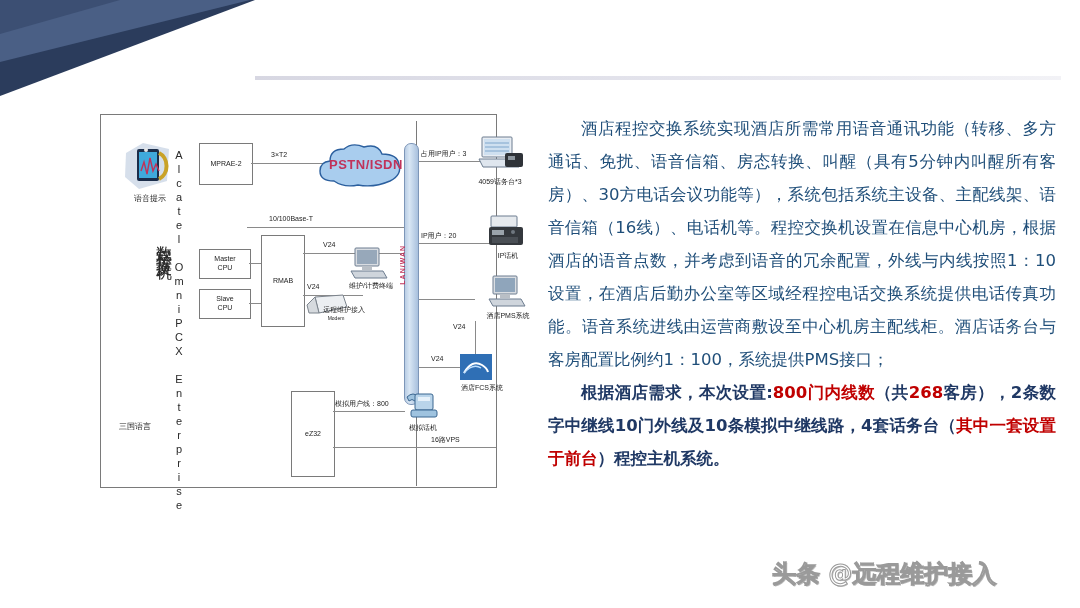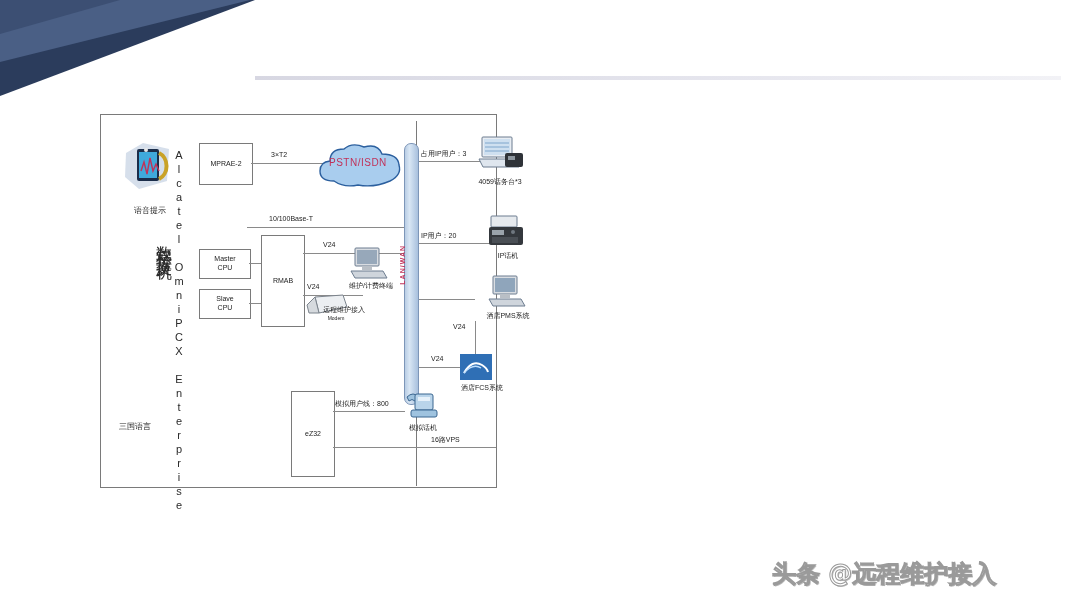--- a/index.html
+++ b/index.html
@@ -32,39 +32,39 @@
   
   #diagram{position:absolute;left:100px;top:114px;width:395px;height:372px;
     border:1px solid #7a7a7a;background:#ffffff;}
   #pbx-inner{position:absolute;left:0px;top:6px;width:315px;height:365px;
     border-right:1px solid #7a7a7a;}
   .vert-label{position:absolute;writing-mode:vertical-rl;text-orientation:upright;
     white-space:nowrap;color:#2a2a2a;}
   #brand-en{left:72px;top:34px;font-size:11px;letter-spacing:2px;height:300px;}
   #brand-cn{left:52px;top:118px;font-size:16px;letter-spacing:3px;font-weight:500;}
   #voice-icon{position:absolute;left:22px;top:26px;width:52px;height:50px;}
-  #voice-label{position:absolute;left:18px;top:78px;font-size:8px;color:#222;width:62px;text-align:center;margin-top:12px;}
+  #voice-label{position:absolute;left:18px;top:78px;font-size:8px;color:#222;width:62px;text-align:center;}
   #lang-label{position:absolute;left:18px;top:306px;font-size:8px;color:#222;}
 
   .box{position:absolute;border:1px solid #7a7a7a;background:#fff;
        display:flex;align-items:center;justify-content:center;text-align:center;
        font-size:7px;color:#222;line-height:1.25;}
   #box-mprae{left:98px;top:28px;width:52px;height:40px;}
   #box-master{left:98px;top:134px;width:50px;height:28px;}
   #box-slave{left:98px;top:174px;width:50px;height:28px;}
   #box-rmab{left:160px;top:120px;width:42px;height:90px;}
   #box-ez32{left:190px;top:276px;width:42px;height:84px;}
 
   .wire{position:absolute;background:#8a8a8a;height:1px;}
   .wire-v{position:absolute;background:#8a8a8a;width:1px;}
   .wlabel{position:absolute;font-size:7px;color:#222;white-space:nowrap;}
 
   
   #cloud{position:absolute;left:213px;top:26px;width:92px;height:50px;}
-  #cloud-text{position:absolute;left:228px;top:42px;font-size:10px;font-weight:normal;
+  #cloud-text{position:absolute;left:228px;top:42px;font-size:13px;font-weight:bold;
      color:#c0325a;letter-spacing:.5px;}
 
   
   #lanbar{position:absolute;left:303px;top:28px;width:13px;height:260px;
     border-radius:7px;border:1px solid #7d96b8;
     background:linear-gradient(90deg,#b9cde4 0%,#d8e6f4 35%,#a8c0dd 100%);}
   #lanbar-text{position:absolute;left:298px;top:130px;width:24px;
     writing-mode:vertical-rl;text-orientation:mixed;transform:rotate(180deg);
     font-size:7px;font-weight:bold;color:#c0325a;letter-spacing:1px;text-align:center;}
 
@@ -227,15 +227,19 @@
     <path d="M6 6 q6 -6 12 0 l-4 4 q-3 -3 -6 0 Z" fill="#9fc3df" stroke="#3a6690"></path>
     <rect x="14" y="3" width="18" height="16" rx="2" fill="#b9d4ea" stroke="#3a6690"></rect>
     <rect x="17" y="6" width="12" height="4" fill="#e6f1fa"></rect>
     <rect x="10" y="19" width="26" height="7" rx="2" fill="#9fc3df" stroke="#3a6690"></rect>
   </svg>
   <div class="devcap" style="left:292px;top:308px;width:60px;">模拟话机</div>
 
 </div>
 
 <div id="body-text">
+  <p id="para1">酒店程控交换系统实现酒店所需常用语音通讯功能（转移、多方通话、免扰、语音信箱、房态转换、叫醒（具有5分钟内叫醒所有客房）、30方电话会议功能等），系统包括系统主设备、主配线架、语音信箱（16线）、电话机等。程控交换机设置在信息中心机房，根据酒店的语音点数，并考虑到语音的冗余配置，外线与内线按照1：10设置，在酒店后勤办公室等区域经程控电话交换系统提供电话传真功能。语音系统进线由运营商敷设至中心机房主配线柜。酒店话务台与客房配置比例约1：100，系统提供PMS接口；</p>
+  <p id="para2">
+    <span class="navy">根据酒店需求，本次设置:</span><span class="red">800门内线数</span><span class="navy">（共</span><span class="red">268</span><span class="navy">客房），2条数字中继线10门外线及10条模拟中继线路，4套话务台（</span><span class="red">其中一套设置于前台</span><span class="navy">）程控主机系统。</span>
+  </p>
 </div>
 
 <div id="watermark">头条 @远程维护接入</div>
 
 </body></html>

